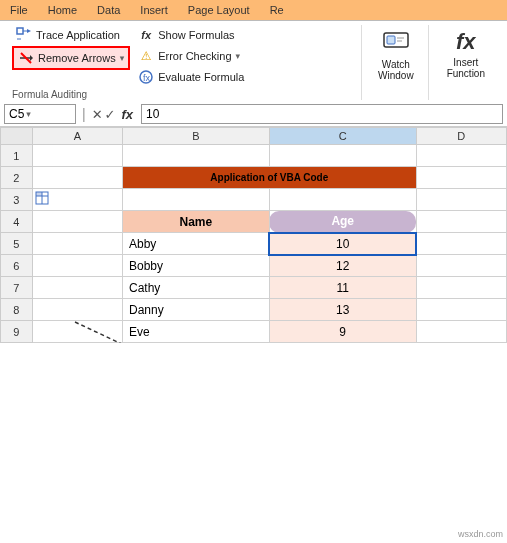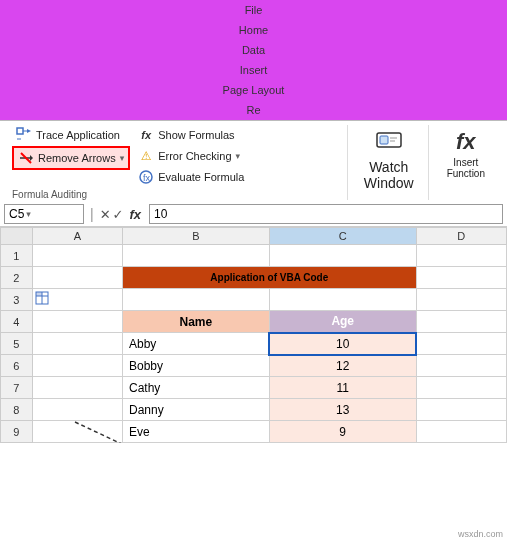--- a/index.html
+++ b/index.html
@@ -1,17 +1,17 @@
 <!DOCTYPE html>
 <html><head>
   <meta charset="utf-8">
   <style>
     * { box-sizing: border-box; margin: 0; padding: 0; }
     body { font-family: 'Segoe UI', Arial, sans-serif; font-size: 12px; background: #fff; width: 507px; }
-    .ribbon-tabs { display: flex; background: #d946ef; border-bottom: 1px solid #bbb; flex-direction: column; }
+    .ribbon-tabs { display: flex; background: #fdba74; border-bottom: 1px solid #bbb; }
     .ribbon-tab {
       padding: 4px 10px;
       font-size: 11px;
       cursor: pointer;
       color: #333;
       border: none;
       background: none;
     }
     .ribbon-tab.active {
       background: #fff;
@@ -103,21 +103,21 @@
 
     
     .formula-bar {
       display: flex;
       align-items: center;
       border-bottom: 1px solid #ccc;
       padding: 2px 0;
       background: #fff;
     }
     .name-box {
-      width: 80px;
+      width: 72px;
       border: 1px solid #999;
       padding: 2px 4px;
       font-size: 12px;
       margin: 0 4px;
       display: flex;
       align-items: center;
       gap: 2px;
     }
     .name-box-chevron { font-size: 9px; color: #666; }
     .formula-bar-divider { color: #999; padding: 0 2px; font-size: 14px; }
@@ -156,21 +156,21 @@
     }
     .cell {
       border: 1px solid #d0d0d0;
       padding: 2px 6px;
       font-size: 12px;
       min-width: 80px;
       height: 22px;
     }
     .cell.active { border: 2px solid #185abd; background: #fff; }
     .cell.name-col { background: #f8c8b0; font-weight: bold; text-align: center; }
-    .cell.age-col { background: #c8b4d0; font-weight: bold; text-align: center; color: #fff; }
+    .cell.age-col { background: #c8b4d0; font-weight: bold; text-align: center; color: #fff; border-radius: 10px; }
     .cell.title-cell {
       background: #c2410c;
       text-align: center;
       font-weight: bold;
       font-size: 10px;
     }
     .cell.data-center { }
     .cell.age-data { text-align: center; background: #fde8e0; }
 
     
@@ -267,21 +267,21 @@
     <div class="ribbon-group" style="min-width:60px;">
       <button class="watch-window-btn">
         <span style="font-size:22px;">
           <svg width="28" height="22" viewBox="0 0 28 22">
             <rect x="2" y="4" width="24" height="14" rx="2" fill="none" stroke="#333" stroke-width="1.5"></rect>
             <rect x="5" y="7" width="8" height="8" rx="1" fill="#cce0f5" stroke="#4472C4" stroke-width="1"></rect>
             <line x1="15" y1="9" x2="22" y2="9" stroke="#999" stroke-width="1"></line>
             <line x1="15" y1="12" x2="20" y2="12" stroke="#999" stroke-width="1"></line>
           </svg>
         </span>
-        <span style="font-size:14px;text-align:center;white-space:pre-line;">Watch
+        <span style="font-size:10px;text-align:center;white-space:pre-line;">Watch
 Window</span>
       </button>
     </div>
 
     <div class="ribbon-group" style="min-width:50px;">
       <button class="ribbon-large-btn">
         <span style="font-size:22px;font-style:italic;font-weight:bold;color:#333;">fx</span>
         <span style="font-size:10px;text-align:center;white-space:pre-line;">Insert
 Function</span>
       </button>

